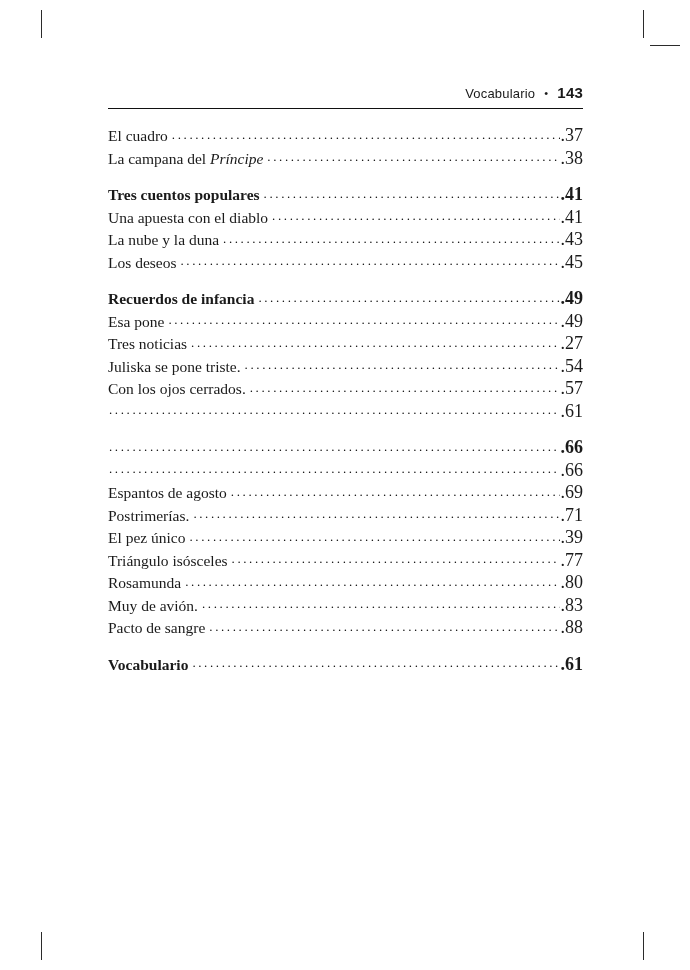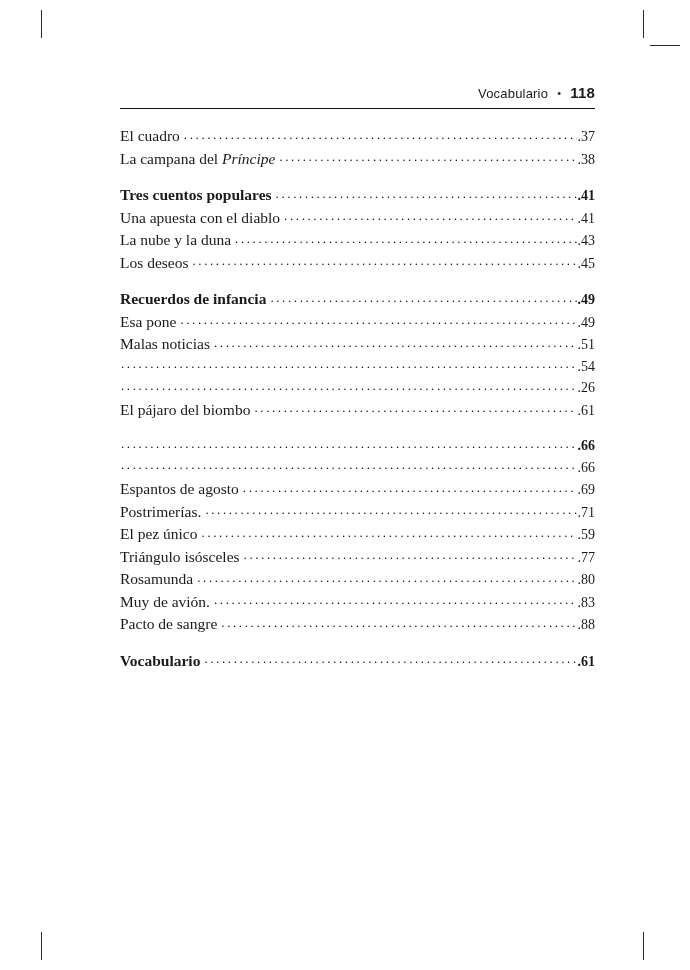--- a/index.html
+++ b/index.html
@@ -23,21 +23,21 @@
   }
   .crop-tl-v { left: 41px;  top: 10px;  width: 1px;  height: 28px; }
   .crop-tr-v { left: 643px; top: 10px;  width: 1px;  height: 28px; }
   .crop-tr-h { left: 650px; top: 45px;  width: 30px; height: 1px; }
   .crop-bl-v { left: 41px;  top: 932px; width: 1px;  height: 28px; }
   .crop-br-v { left: 643px; top: 932px; width: 1px;  height: 28px; }
 
   
   .page {
     position: absolute;
-    left: 120px;
+    left: 108px;
     top: 84px;
     width: 475px;
   }
 
   
   .running-head {
     display: flex;
     justify-content: flex-end;
     align-items: baseline;
     font-family: "Liberation Sans", sans-serif;
@@ -94,40 +94,40 @@
     position: relative;
     top: -2.5px;
     margin: 0 1px;
     letter-spacing: 2.6px;
     font-size: 13px;
     color: #111;
   }
   .t-page {
     flex: 0 0 auto;
     text-align: right;
-    font-size: 14px;
+    font-size: 18px;
   }
   .toc-line.bold .t-page { font-weight: bold; }
   .t-page .dot-prefix { letter-spacing: 0; }
 </style>
 </head>
 <body>
 
 <div class="crop-mark crop-tl-v"></div>
 <div class="crop-mark crop-tr-v"></div>
 <div class="crop-mark crop-tr-h"></div>
 <div class="crop-mark crop-bl-v"></div>
 <div class="crop-mark crop-br-v"></div>
 
 <div class="page">
 
   <div class="running-head">
     <span class="rh-title">Vocabulario</span>
     <span class="rh-dot">•</span>
-    <span class="rh-folio">118</span>
+    <span class="rh-folio">143</span>
   </div>
 
   <div class="rule"></div>
 
   <div class="toc" id="toc-root">
       <div class="toc-group">
         <div class="toc-line">
           <span class="t-label">El cuadro</span>
           <span class="t-leader">........................................................................................................................................................................................................</span>
           <span class="t-page"><span class="dot-prefix">.</span><span>37</span></span>
@@ -167,34 +167,35 @@
           <span class="t-label">Recuerdos de infancia</span>
           <span class="t-leader">........................................................................................................................................................................................................</span>
           <span class="t-page"><span class="dot-prefix">.</span><span>49</span></span>
         </div>
         <div class="toc-line">
           <span class="t-label">Esa pone</span>
           <span class="t-leader">........................................................................................................................................................................................................</span>
           <span class="t-page"><span class="dot-prefix">.</span><span>49</span></span>
         </div>
         <div class="toc-line">
-          <span class="t-label">Malas noticias</span>
-          <span class="t-leader">........................................................................................................................................................................................................</span>
-          <span class="t-page"><span class="dot-prefix">.</span><span>51</span></span>
-        </div>
-        <div class="toc-line">
+          <span class="t-label">Tres noticias</span>
+          <span class="t-leader">........................................................................................................................................................................................................</span>
+          <span class="t-page"><span class="dot-prefix">.</span><span>27</span></span>
+        </div>
+        <div class="toc-line">
+          <span class="t-label">Juliska se pone triste.</span>
           <span class="t-leader">........................................................................................................................................................................................................</span>
           <span class="t-page"><span class="dot-prefix">.</span><span>54</span></span>
         </div>
         <div class="toc-line">
-          <span class="t-leader">........................................................................................................................................................................................................</span>
-          <span class="t-page"><span class="dot-prefix">.</span><span>26</span></span>
-        </div>
-        <div class="toc-line">
-          <span class="t-label">El pájaro del biombo</span>
+          <span class="t-label">Con los ojos cerrados.</span>
+          <span class="t-leader">........................................................................................................................................................................................................</span>
+          <span class="t-page"><span class="dot-prefix">.</span><span>57</span></span>
+        </div>
+        <div class="toc-line">
           <span class="t-leader">........................................................................................................................................................................................................</span>
           <span class="t-page"><span class="dot-prefix">.</span><span>61</span></span>
         </div>
       </div>
       <div class="group-gap"></div>
       <div class="toc-group">
         <div class="toc-line bold">
           <span class="t-leader">........................................................................................................................................................................................................</span>
           <span class="t-page"><span class="dot-prefix">.</span><span>66</span></span>
         </div>
@@ -208,21 +209,21 @@
           <span class="t-page"><span class="dot-prefix">.</span><span>69</span></span>
         </div>
         <div class="toc-line">
           <span class="t-label">Postrimerías.</span>
           <span class="t-leader">........................................................................................................................................................................................................</span>
           <span class="t-page"><span class="dot-prefix">.</span><span>71</span></span>
         </div>
         <div class="toc-line">
           <span class="t-label">El pez único</span>
           <span class="t-leader">........................................................................................................................................................................................................</span>
-          <span class="t-page"><span class="dot-prefix">.</span><span>59</span></span>
+          <span class="t-page"><span class="dot-prefix">.</span><span>39</span></span>
         </div>
         <div class="toc-line">
           <span class="t-label">Triángulo isósceles</span>
           <span class="t-leader">........................................................................................................................................................................................................</span>
           <span class="t-page"><span class="dot-prefix">.</span><span>77</span></span>
         </div>
         <div class="toc-line">
           <span class="t-label">Rosamunda</span>
           <span class="t-leader">........................................................................................................................................................................................................</span>
           <span class="t-page"><span class="dot-prefix">.</span><span>80</span></span>

